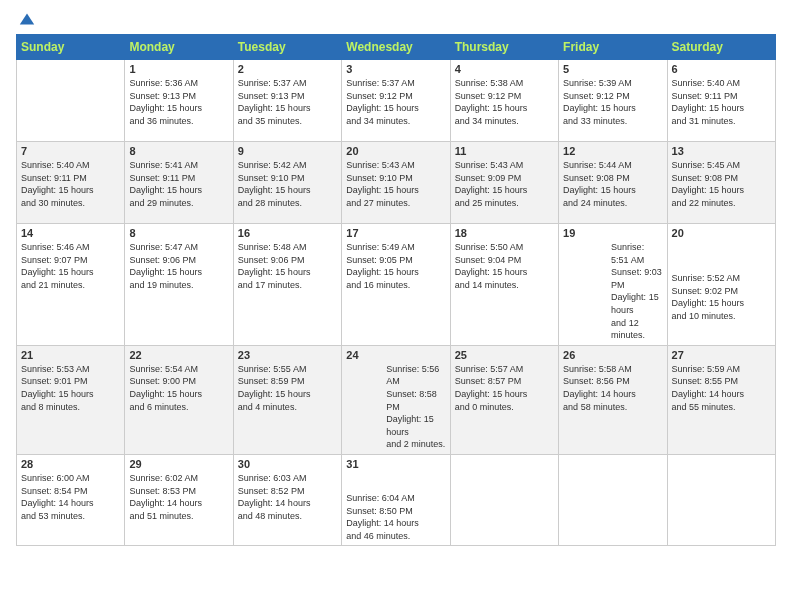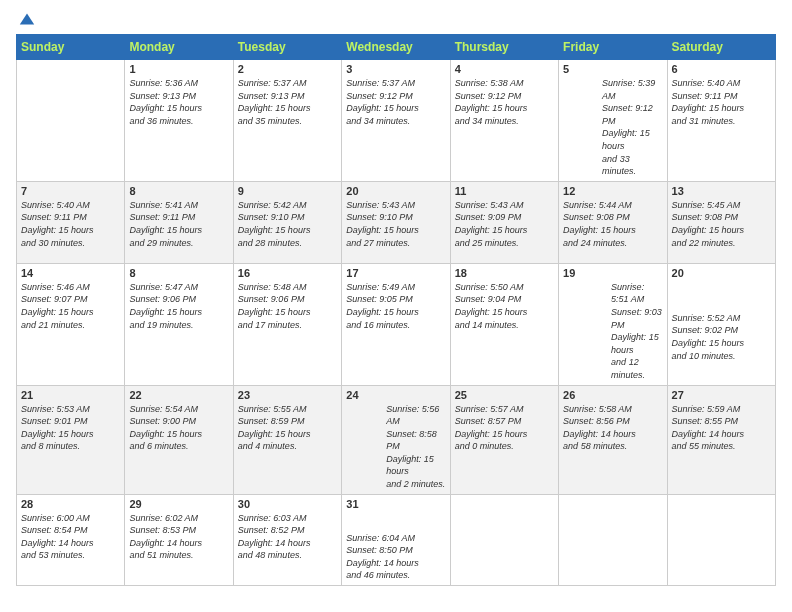--- a/index.html
+++ b/index.html
@@ -84,21 +84,20 @@
     .day-num {
       font-size: 11px;
       font-weight: bold;
       color: #333;
       margin-bottom: 2px;
     }
     .day-info {
       font-size: 9px;
       color: #333;
       line-height: 1.4;
-      font-style: italic;
     }
     .empty-cell {
       background: #f9f9f9;
     }
     tbody tr:nth-child(odd) td {
       background-color: #fff;
     }
     tbody tr:nth-child(even) td {
       background-color: #f2f2f2;
     }
@@ -161,21 +160,21 @@
           </td>
           <td>
             <div class="day-num">4</div>
             <div class="day-info" style="white-space: pre-line;">Sunrise: 5:38 AM
 Sunset: 9:12 PM
 Daylight: 15 hours
 and 34 minutes.</div>
           </td>
           <td>
             <div class="day-num">5</div>
-            <div class="day-info" style="white-space: pre-line; margin-left: 39px;">Sunrise: 5:39 AM
+            <div class="day-info" style="white-space: pre-line;">Sunrise: 5:39 AM
 Sunset: 9:12 PM
 Daylight: 15 hours
 and 33 minutes.</div>
           </td>
           <td>
             <div class="day-num">6</div>
             <div class="day-info" style="white-space: pre-line;">Sunrise: 5:40 AM
 Sunset: 9:11 PM
 Daylight: 15 hours
 and 31 minutes.</div>

